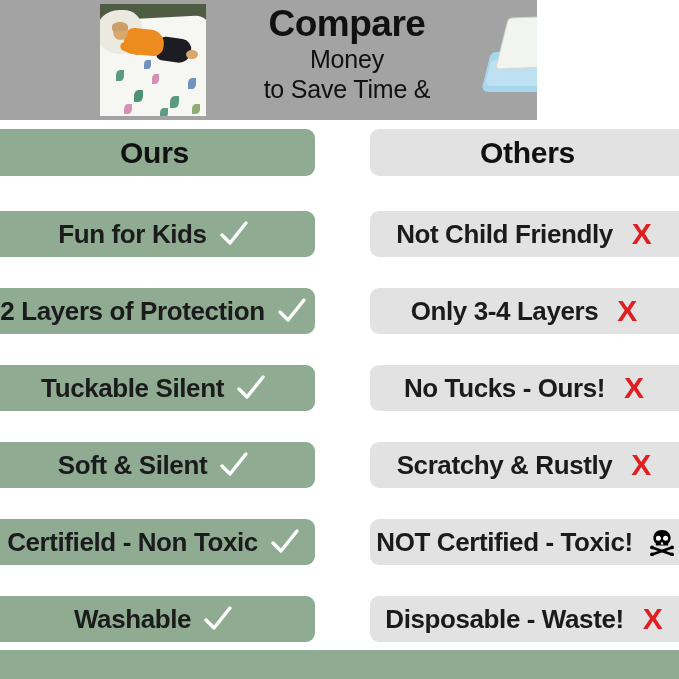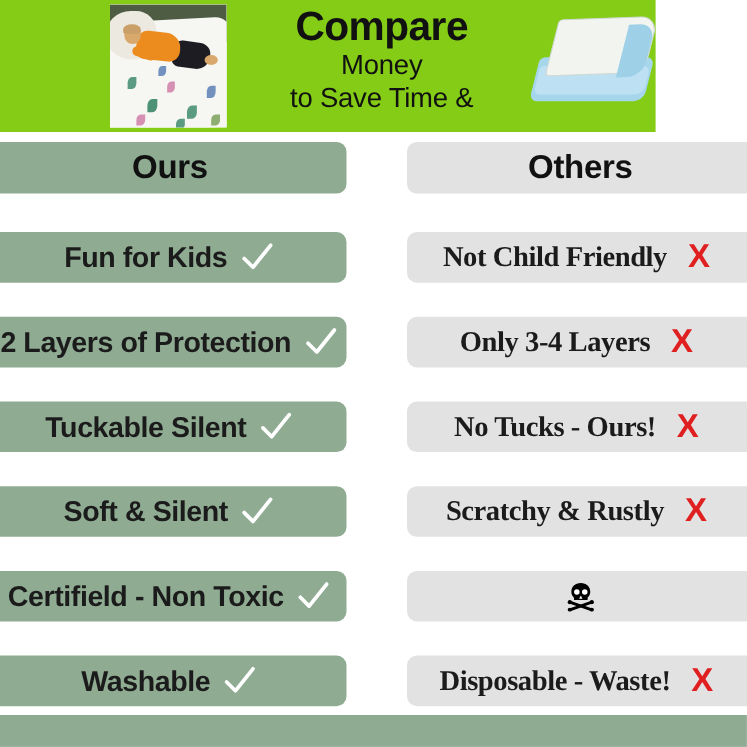--- a/index.html
+++ b/index.html
@@ -13,23 +13,23 @@
     font-family: "Liberation Sans", sans-serif;
     overflow: hidden;
     position: relative;
   }
 
   
   #header-banner {
     position: absolute;
     left: 0;
     top: 0;
-    width: 596px;
+    width: 537px;
     height: 120px;
-    background: #84cc16;
+    background: #a3a3a3;
     overflow: hidden;
   }
 
   
   #product-photo {
     position: absolute;
     left: 100px;
     top: 4px;
     width: 106px;
     height: 112px;
@@ -269,21 +269,20 @@
     letter-spacing: -0.4px;
     white-space: nowrap;
     flex: 0 1 auto;
     text-align: center;
   }
   .pill.ours .feature-label {
     margin-right: 10px;
   }
   .pill.others .feature-label {
     margin-right: 12px;
-    font-family: Liberation Serif, serif;
   }
 
   
   .mark {
     flex: 0 0 auto;
     display: inline-flex;
     align-items: center;
     justify-content: center;
     width: 34px;
     height: 34px;
@@ -421,20 +420,21 @@
   <div class="cmp-row">
     <div class="pill ours">
       <span class="feature-label">Certifield - Non Toxic</span>
       <span class="mark check">
         <svg viewBox="0 0 34 34">
             <path d="M5 18 L13 26 L29 6" fill="none" stroke="#ffffff" stroke-width="3.4" stroke-linecap="round" stroke-linejoin="round"></path>
           </svg>
       </span>
     </div>
     <div class="pill others">
+      <span class="feature-label">NOT Certified - Toxic!</span>
       <span class="mark skull">
         <svg viewBox="0 0 28 28">
           <path d="M14 2 C8.8 2 5.4 5.4 5.4 10 c0 2.6 1.1 4.3 2.4 5.3 v2.1 h12.4 v-2.1 c1.3-1 2.4-2.7 2.4-5.3 C22.6 5.4 19.2 2 14 2 z" fill="#000000"></path>
           <circle cx="10.4" cy="10.2" r="2.5" fill="#ffffff"></circle>
           <circle cx="17.6" cy="10.2" r="2.5" fill="#ffffff"></circle>
           <path d="M14 13.4 l-1.5 3 h3 z" fill="#ffffff"></path>
           <path d="M4 19.4 L24 26.4" stroke="#000000" stroke-width="2.6" stroke-linecap="round"></path>
           <path d="M24 19.4 L4 26.4" stroke="#000000" stroke-width="2.6" stroke-linecap="round"></path>
           <circle cx="4" cy="19.4" r="1.9" fill="#000000"></circle>
           <circle cx="24" cy="19.4" r="1.9" fill="#000000"></circle>

